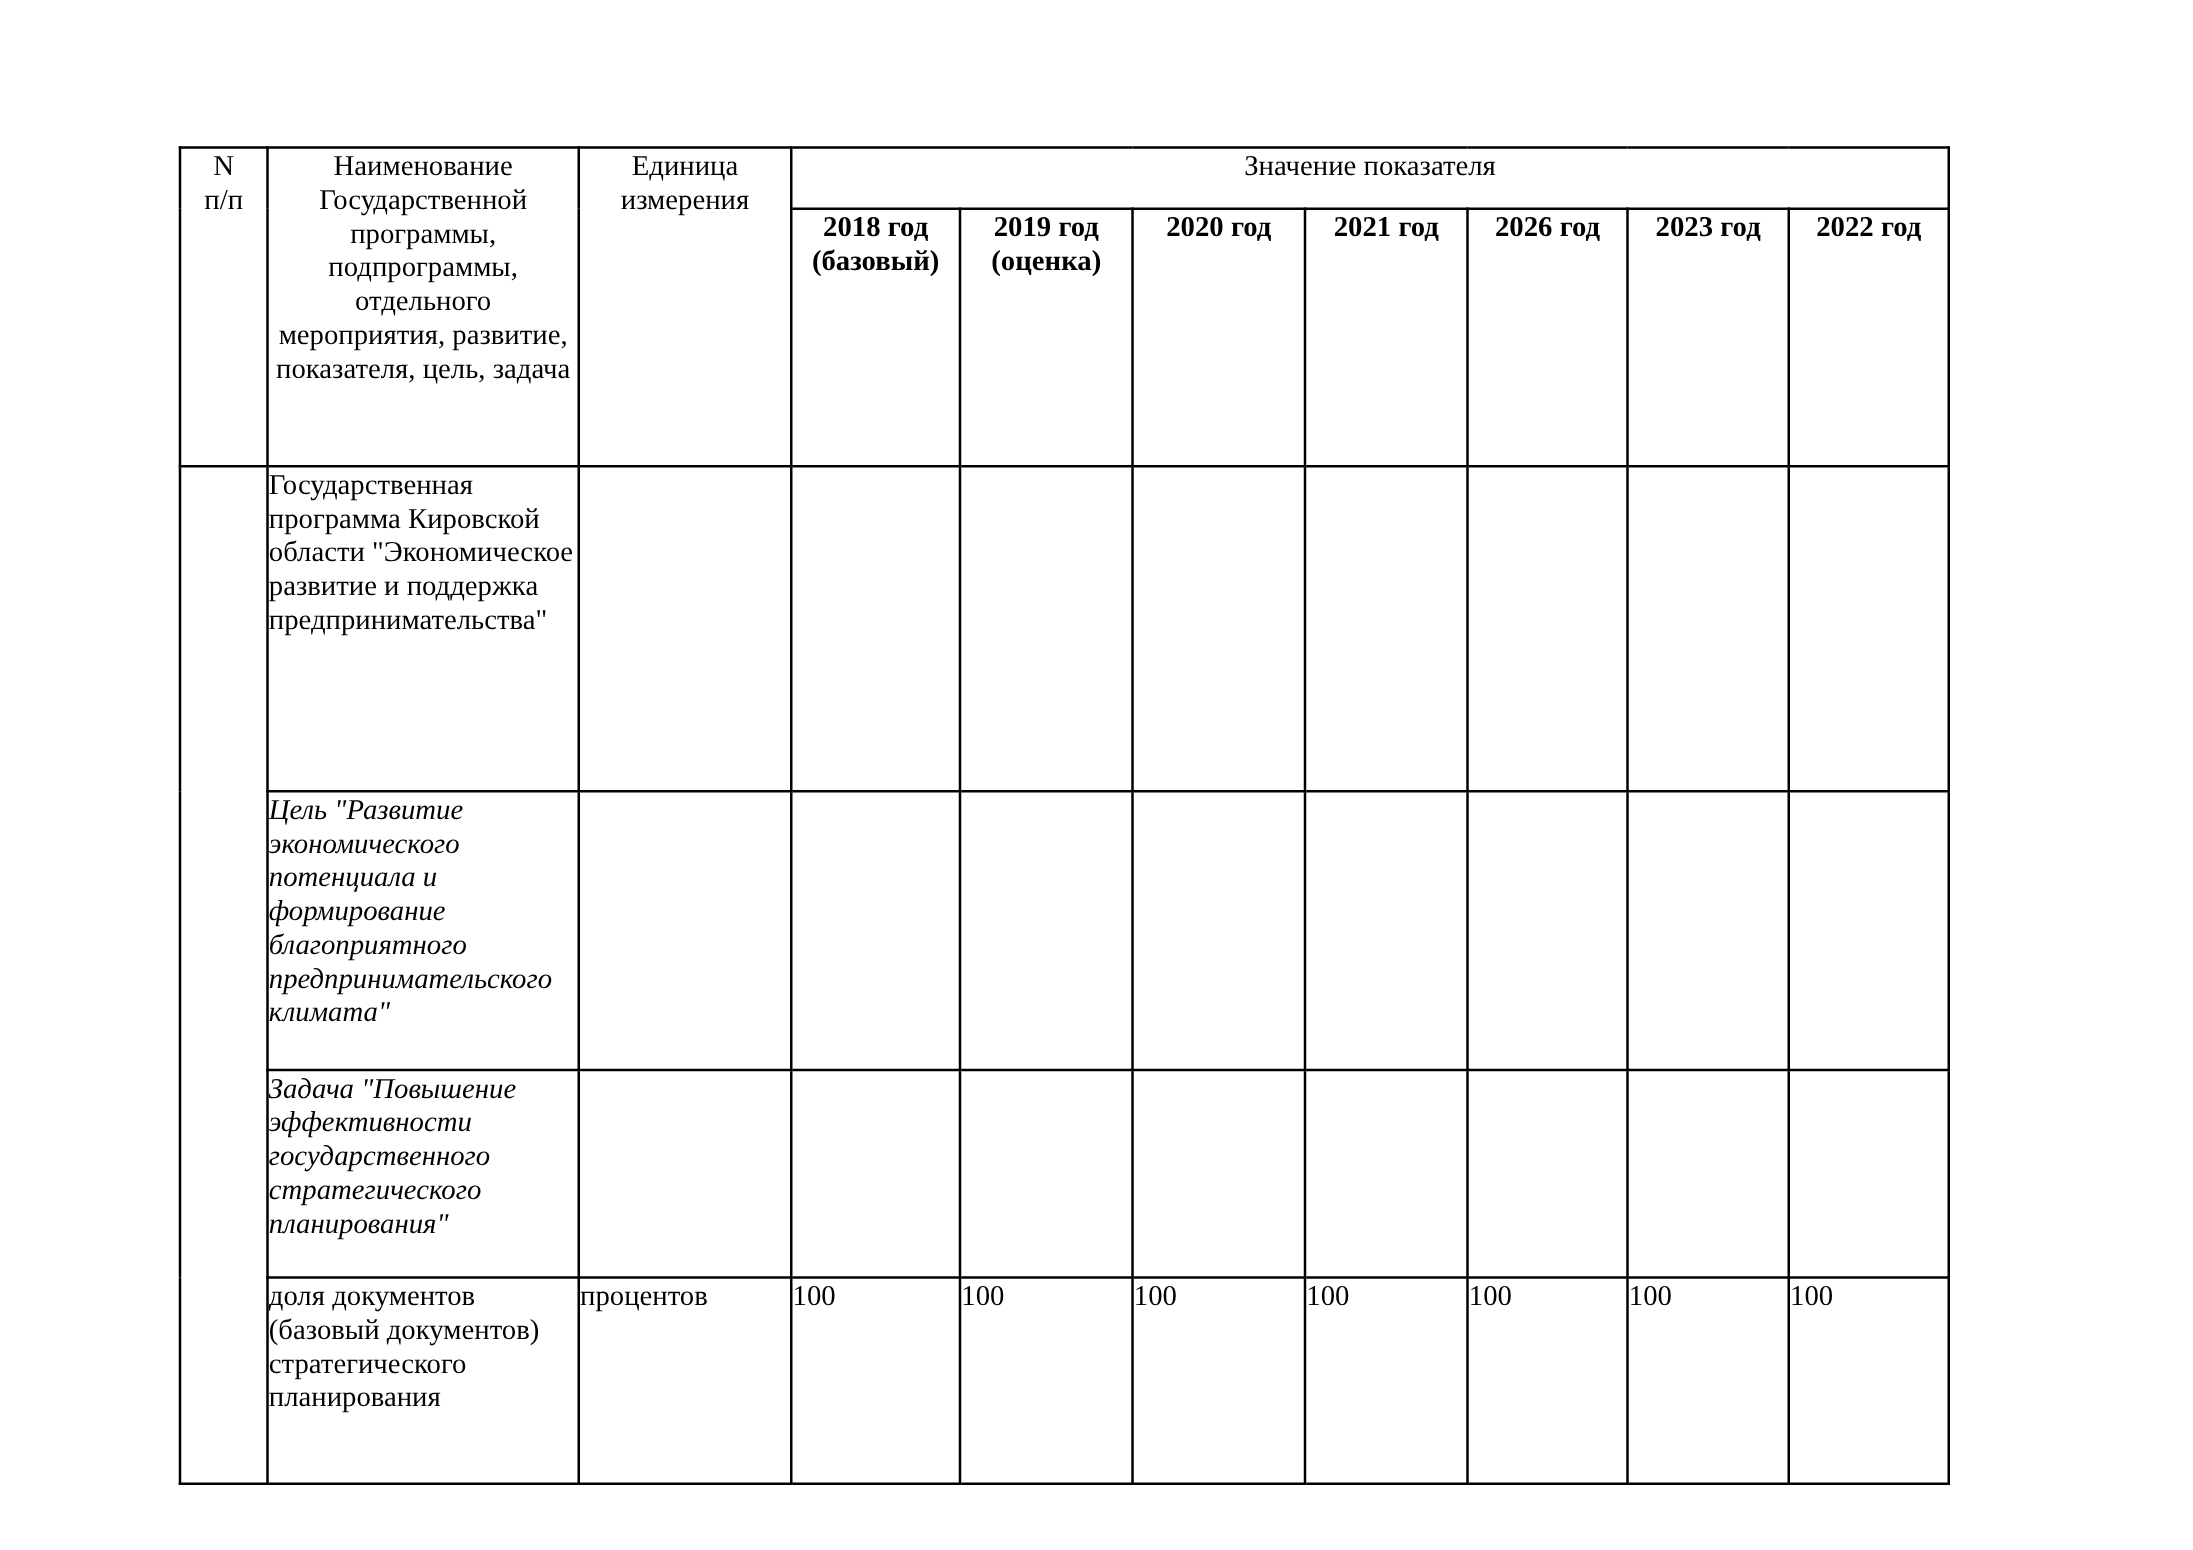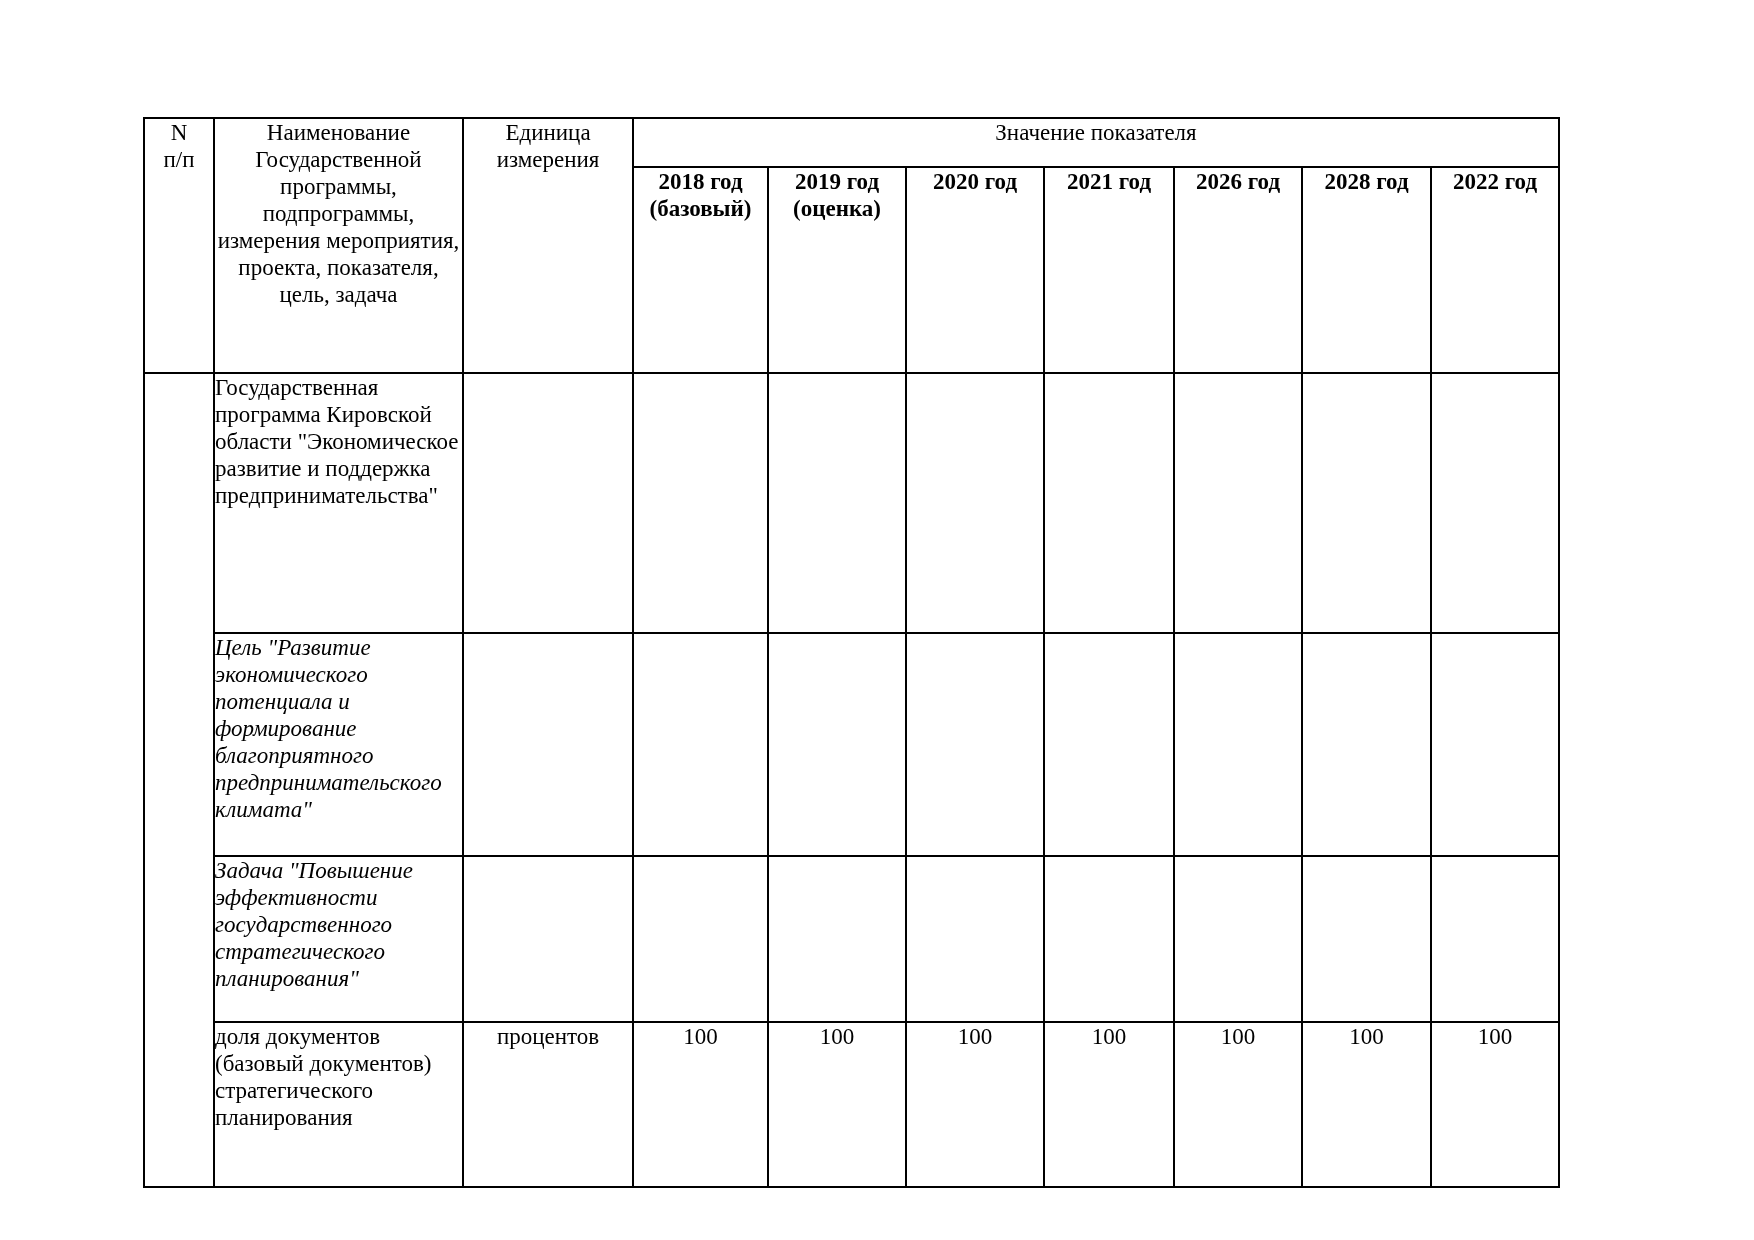--- a/index.html
+++ b/index.html
@@ -49,21 +49,20 @@
   }
   
   td.stub{
     border-bottom:none; 
   }
   td.name{
     text-align:left;
     padding:13px 13px 6px 9px;
   }
   td.unit, td.val{
-    text-align:center;
     padding:13px 4px 6px 4px;
   }
   tr.italic td.name{
     font-style:italic;
   }
 </style>
 </head>
 <body>
 
 <div class="page">
@@ -78,32 +77,32 @@
       <col style="width:130px">
       <col style="width:128px">
       <col style="width:129px">
       <col style="width:128px">
     </colgroup>
 
     <tbody>
         <tr style="height:49px">
       <td class="hc numhead" rowspan="2" style="height:253px">N
 п/п</td>
-      <td class="hc" rowspan="2">Наименование Государственной программы, подпрограммы, измерения мероприятия, проекта, показателя, цель, задача</td>
+      <td class="hc" rowspan="2">Наименование Государственной программы, подпрограммы, отдельного мероприятия, развитие, показателя, цель, задача</td>
       <td class="hc" rowspan="2">Единица измерения</td>
       <td class="vgroup" colspan="7">Значение показателя</td>
     </tr>
 
     <tr style="height:204px">
       <td class="yh">2018 год (базовый)</td>
       <td class="yh">2019 год (оценка)</td>
       <td class="yh">2020 год</td>
       <td class="yh">2021 год</td>
       <td class="yh">2026 год</td>
-      <td class="yh">2028 год</td>
+      <td class="yh">2023 год</td>
       <td class="yh">2022 год</td>
     </tr>
 
     <tr style="height:260px">
       <td class="stub" rowspan="4"></td>
       <td class="name">Государственная программа Кировской области "Экономическое развитие и поддержка предпринимательства"</td>
       <td class="unit"></td>
       <td class="val"></td>
       <td class="val"></td>
       <td class="val"></td>

